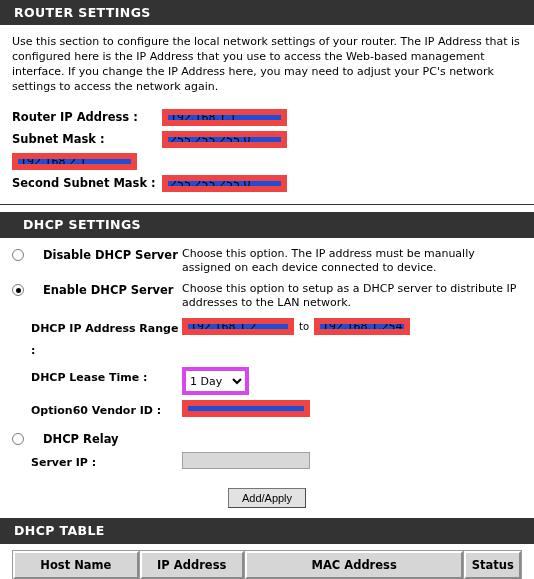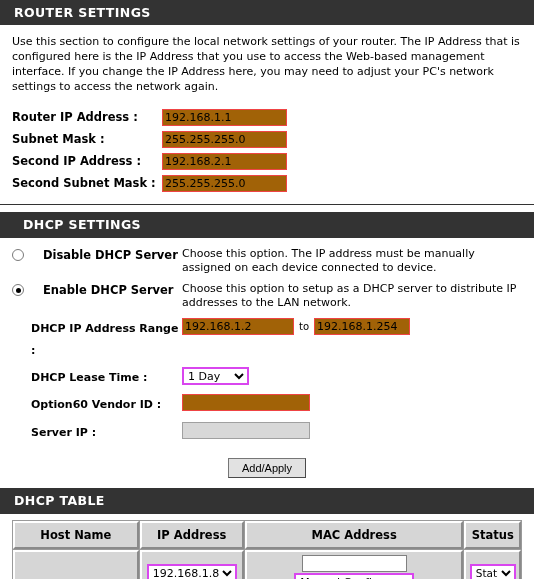--- a/index.html
+++ b/index.html
@@ -43,22 +43,22 @@
   }
   .field-label {
     font-weight: bold;
     font-size: 11.5px;
     width: 150px;
     flex: 0 0 150px;
   }
   input.txt {
     font-family: "DejaVu Sans", sans-serif;
     font-size: 11px;
-    border: 1px solid #ef4444;
-    background: #a16207;
+    border: 6px solid #ef4444;
+    background: #1d4ed8;
     height: 17px;
     line-height: 17px;
     padding: 0 2px;
     box-sizing: border-box;
     color: #000;
     outline: none;
   }
   input.txt.ip { width: 125px; }
   .divider-wrap {
     padding: 10px 0 0 0;
@@ -131,23 +131,23 @@
   }
   .range-inputs {
     display: flex;
     align-items: center;
     gap: 5px;
   }
   .to-word { font-size: 10px; }
   select.sel {
     font-family: "DejaVu Sans", sans-serif;
     font-size: 11px;
-    border: 2px solid #d946ef;
+    border: 4px solid #d946ef;
     background: #ffffff;
-    height: 18px;
+    height: 28px;
     box-sizing: border-box;
     color: #000;
   }
   input.disabled-input {
     background: #d8d8d8;
     border: 1px solid #a0a0a0;
     width: 128px;
     height: 17px;
   }
   .apply-wrap {
@@ -230,21 +230,20 @@
     <span class="field-label">Router IP Address :</span>
     <input class="txt ip" type="text" value="192.168.1.1" style="">
   </div>
 
   <div class="field-row">
     <span class="field-label">Subnet Mask :</span>
     <input class="txt ip" type="text" value="255.255.255.0" style="">
   </div>
 
   <div class="field-row">
-    <span class="field-label">Second IP Address :</span>
     <input class="txt ip" type="text" value="192.168.2.1" style="">
   </div>
 
   <div class="field-row">
     <span class="field-label">Second Subnet Mask :</span>
     <input class="txt ip" type="text" value="255.255.255.0" style="">
   </div>
 
 </div>
 
@@ -286,20 +285,26 @@
     <select class="sel" style="width:67px;">
       <option>1 Day</option>
     </select>
   </div>
 
   <div class="indent-row" style="margin-top:5px;">
     <span class="indent-label">Option60 Vendor ID :</span>
     <input class="txt" style="width: 128px;" type="text" value="">
   </div>
 
+  <div class="radio-row" style="margin-top:8px;">
+    <span class="radio-left">
+      <span class="radio"></span>
+      <span class="radio-label">DHCP Relay</span>
+    </span>
+  </div>
 
   <div class="indent-row" style="margin-top:6px;">
     <span class="indent-label">Server IP :</span>
     <input class="txt disabled-input" type="text" disabled="" value="" style="">
   </div>
 
 </div>
 
 <div class="apply-wrap">
   <button class="apply-btn">Add/Apply</button>

